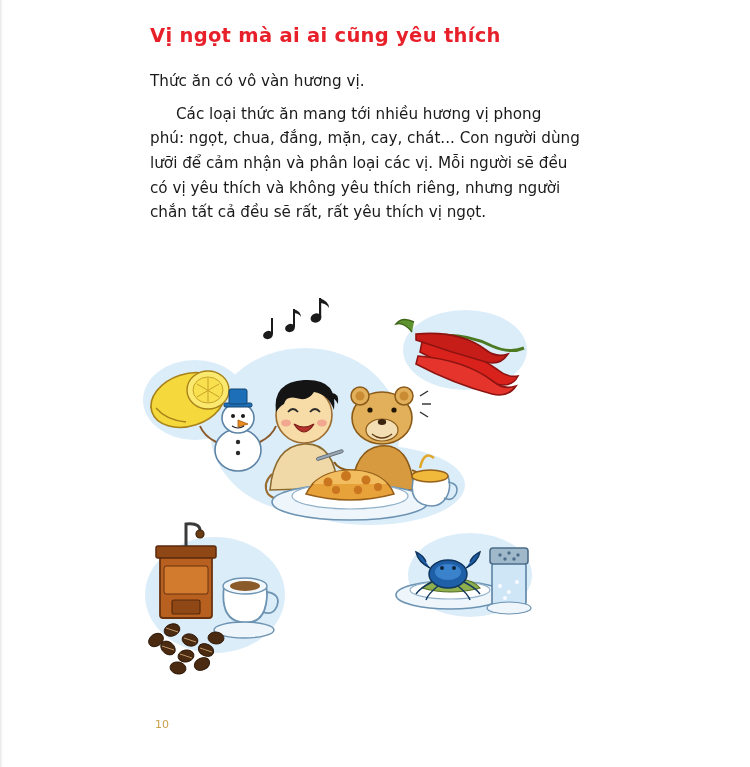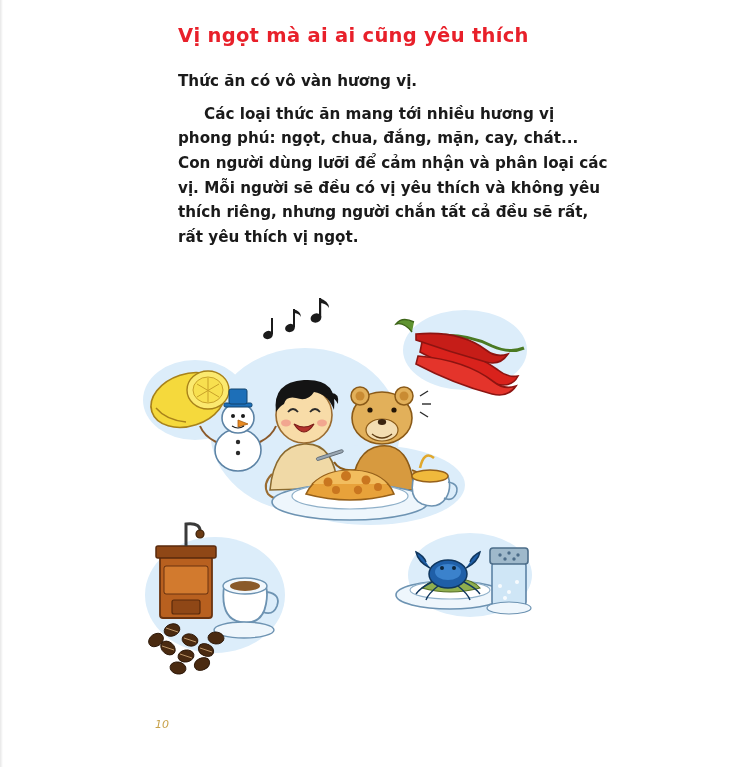--- a/index.html
+++ b/index.html
@@ -29,52 +29,49 @@
     left: 0; top: 0;
     width: 3px; height: 767px;
     background: linear-gradient(to right, #e7e7e7, #ffffff);
   }
 
   #content {
     position: absolute;
     left: 150px;
     top: 24px;
     width: 430px;
-    margin-left: 28px;
   }
 
   #heading {
     color: #e8202a;
     font-size: 19.5px;
     font-weight: bold;
     letter-spacing: 0.3px;
     margin: 0 0 22px 0;
     font-family: "DejaVu Sans", sans-serif;
   }
 
   .para {
     color: #1a1a1a;
     font-size: 15.2px;
     line-height: 1.62;
     margin: 0 0 8px 0;
     font-family: "DejaVu Sans", sans-serif;
-    font-weight: bold;
   }
   .para.indent {
     text-indent: 26px;
   }
 
   #page-number {
     position: absolute;
     left: 155px;
     top: 718px;
     color: #c8a24a;
     font-size: 11px;
     font-family: "DejaVu Sans", sans-serif;
-    font-style: italic;
   }
 
   
   #illustration {
     position: absolute;
     left: 120px;
     top: 290px;
     width: 470px;
     height: 400px;
   }

